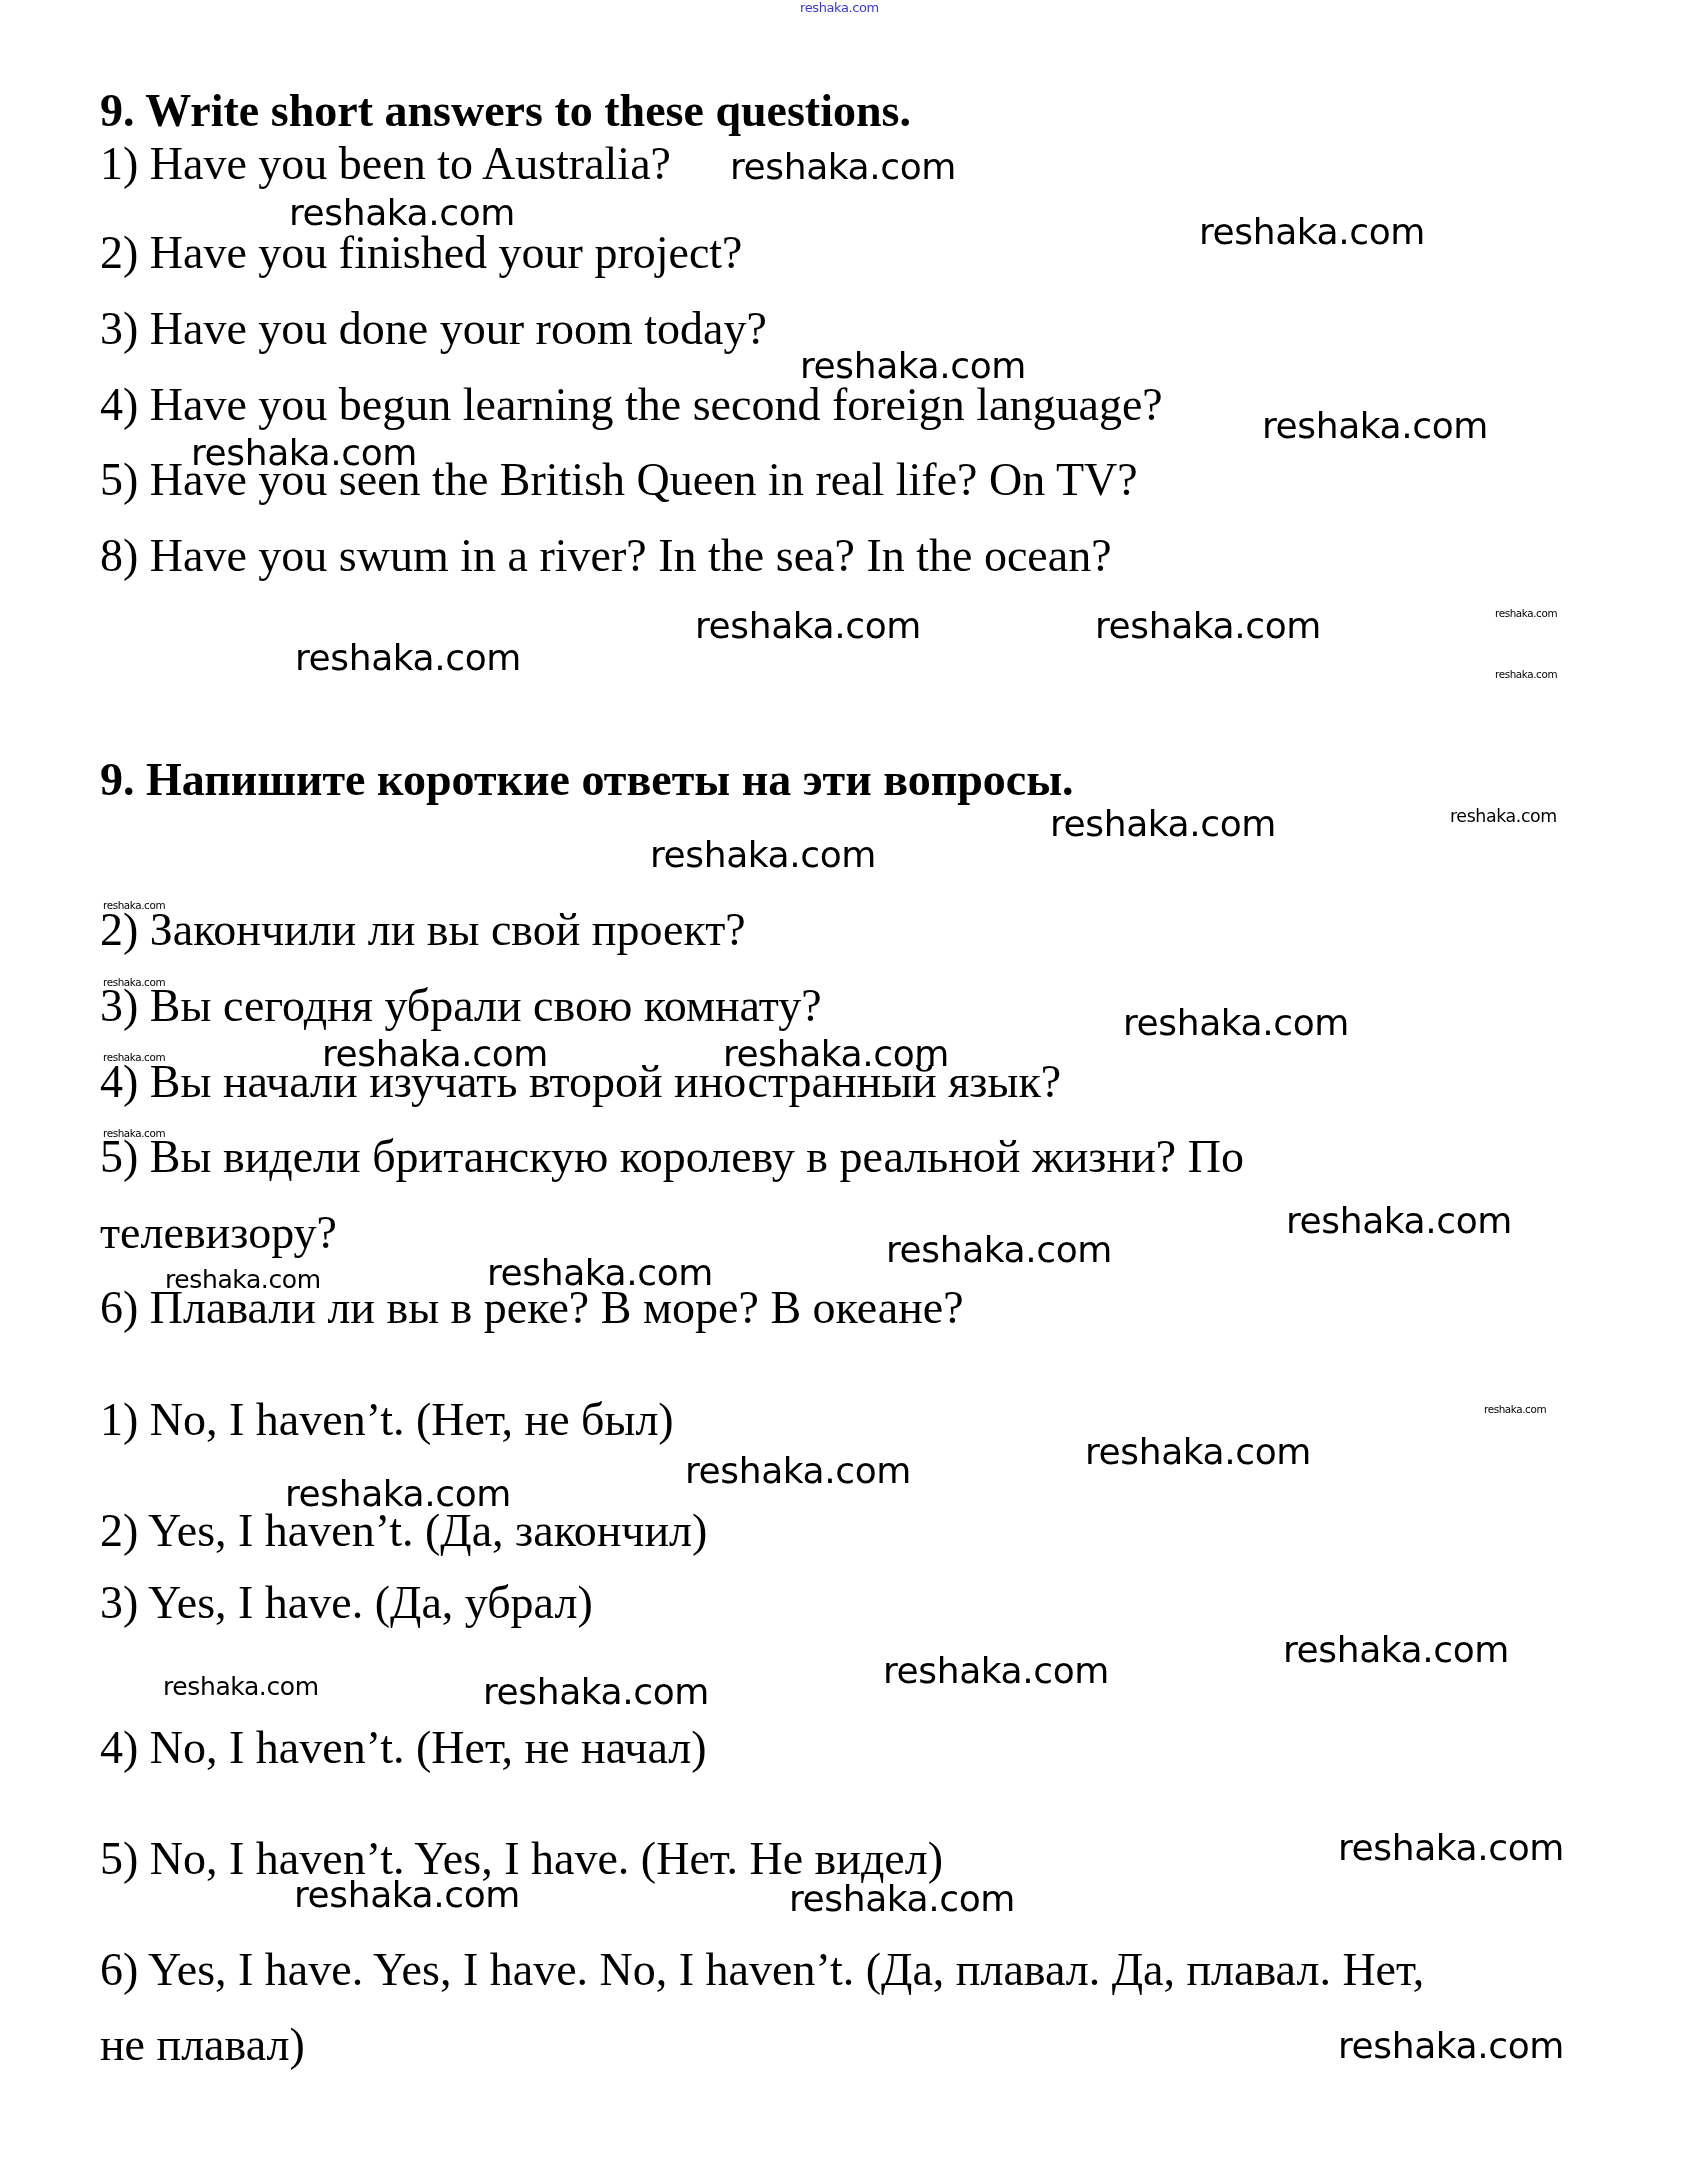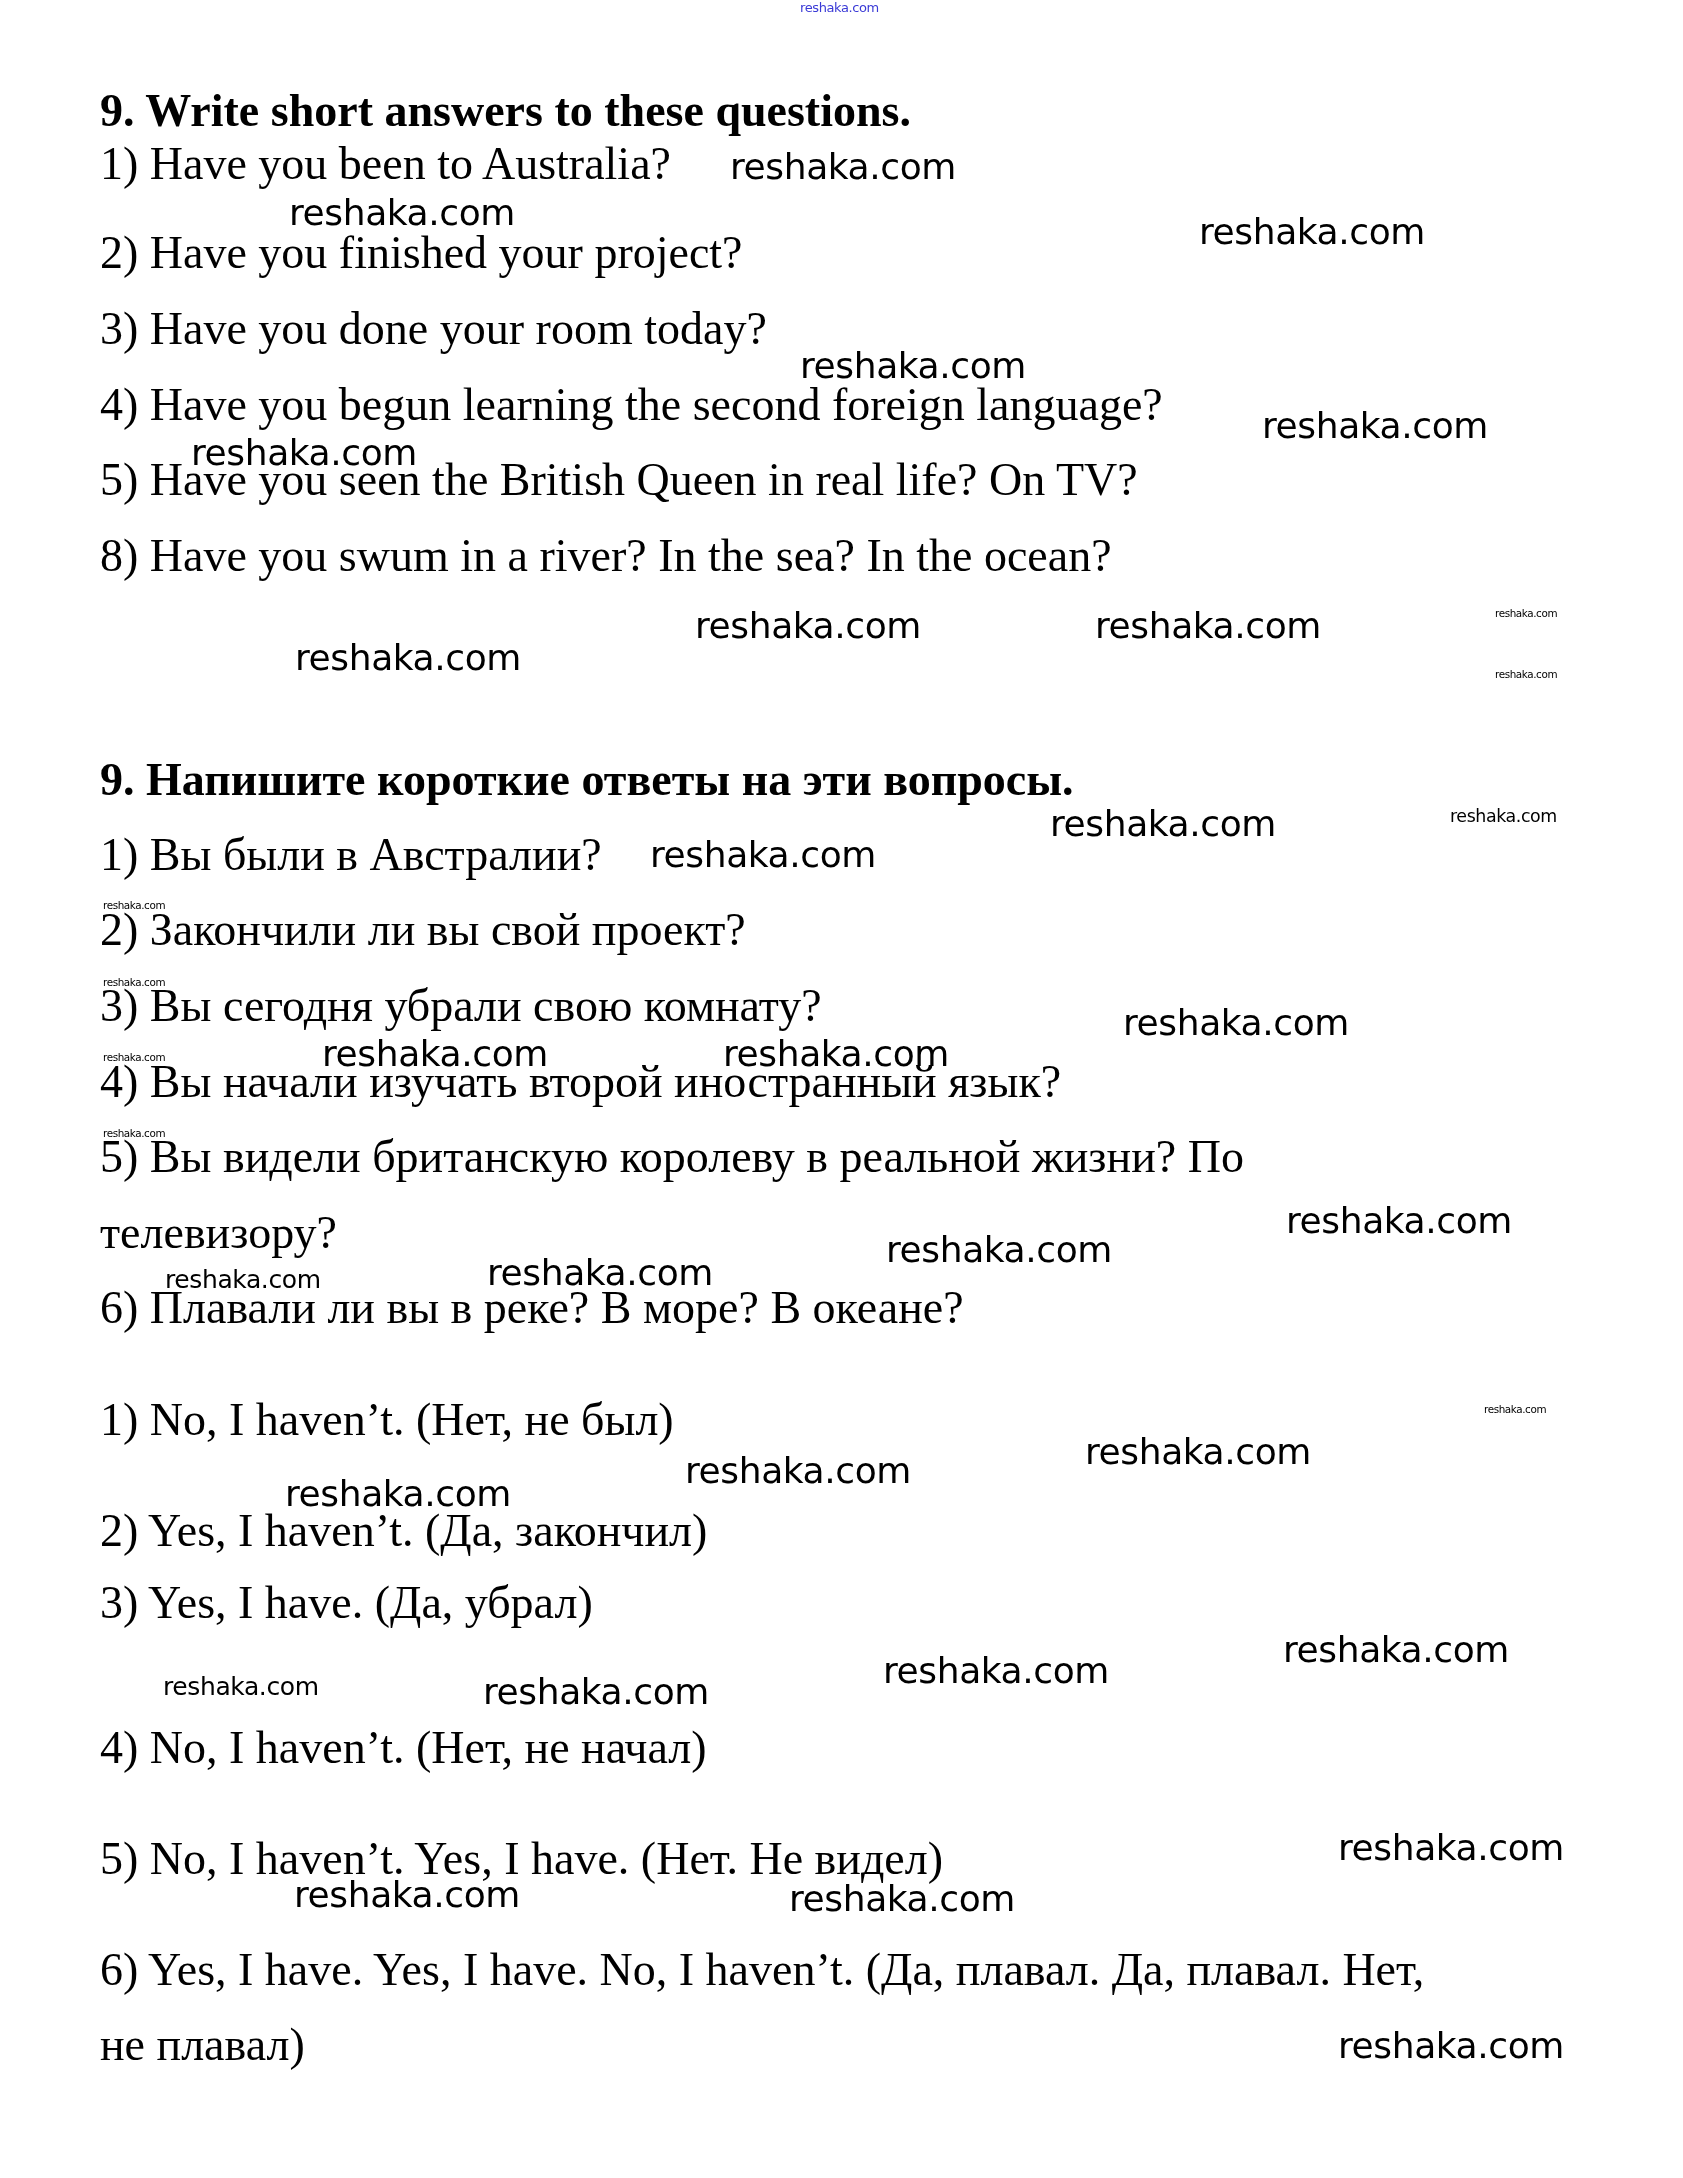--- a/index.html
+++ b/index.html
@@ -31,21 +31,20 @@
 
   <div class="txt h" style="top:88px;">9. Write short answers to these questions.</div>
   <div class="txt" style="top:141px;">1) Have you been to Australia?</div>
   <div class="txt" style="top:230px;text-align:right;">2) Have you finished your project?</div>
   <div class="txt" style="top:306px;">3) Have you done your room today?</div>
   <div class="txt" style="top:382px;">4) Have you begun learning the second foreign language?</div>
   <div class="txt" style="top:457px;">5) Have you seen the British Queen in real life? On TV?</div>
   <div class="txt" style="top:533px;">8) Have you swum in a river? In the sea? In the ocean?</div>
 
   <div class="txt h" style="top:757px;">9. Напишите короткие ответы на эти вопросы.</div>
-  <div class="txt" style="top:832px;">1) Вы были в Австралии?</div>
   <div class="txt" style="top:907px;">2) Закончили ли вы свой проект?</div>
   <div class="txt" style="top:983px;">3) Вы сегодня убрали свою комнату?</div>
   <div class="txt" style="top:1059px;">4) Вы начали изучать второй иностранный язык?</div>
   <div class="txt" style="top:1134px;">5) Вы видели британскую королеву в реальной жизни? По</div>
   <div class="txt" style="top:1210px;">телевизору?</div>
   <div class="txt" style="top:1285px;">6) Плавали ли вы в реке? В море? В океане?</div>
 
   <div class="txt" style="top:1397px;">1) No, I haven’t. (Нет, не был)</div>
   <div class="txt" style="top:1508px;">2) Yes, I haven’t. (Да, закончил)</div>
   <div class="txt" style="top:1580px;">3) Yes, I have. (Да, убрал)</div>

